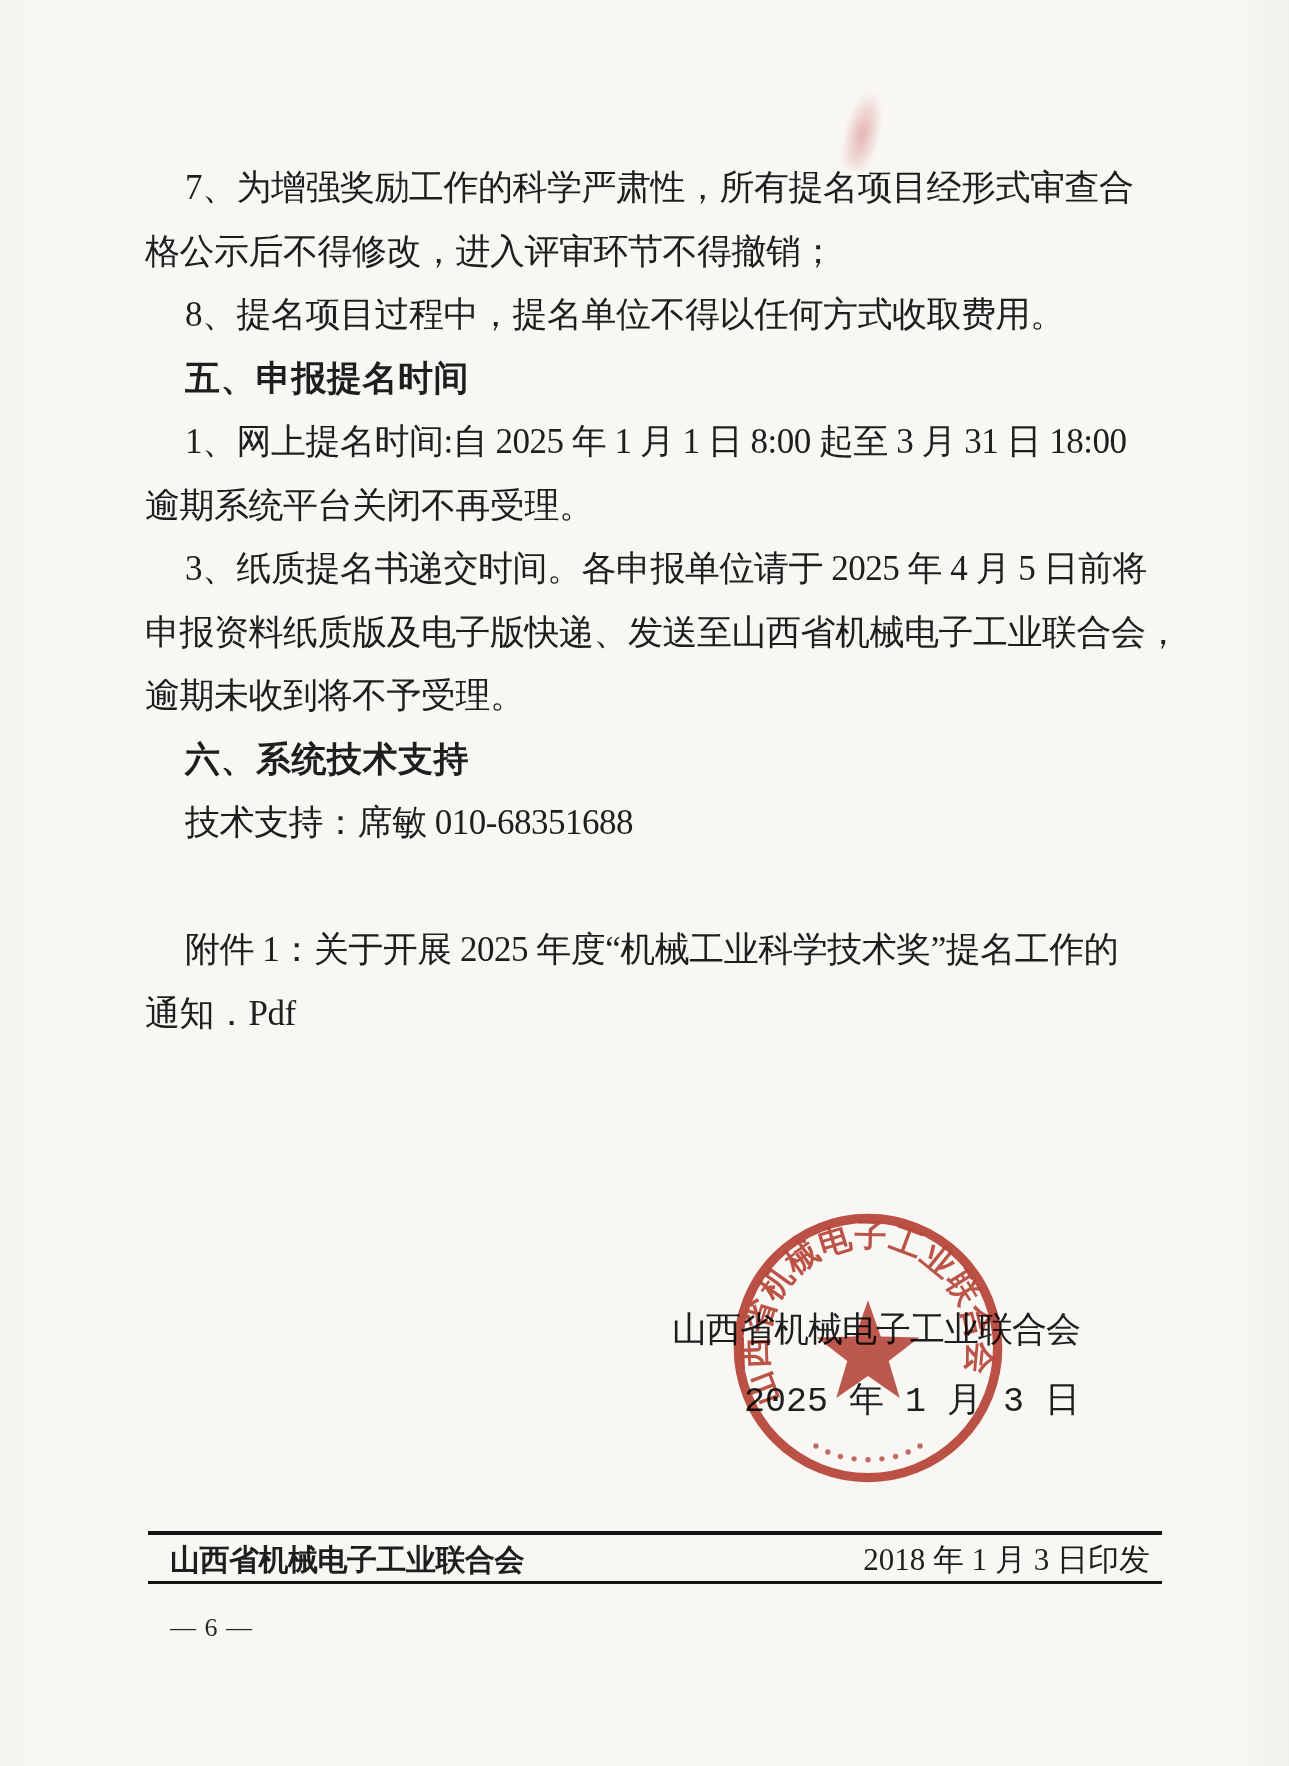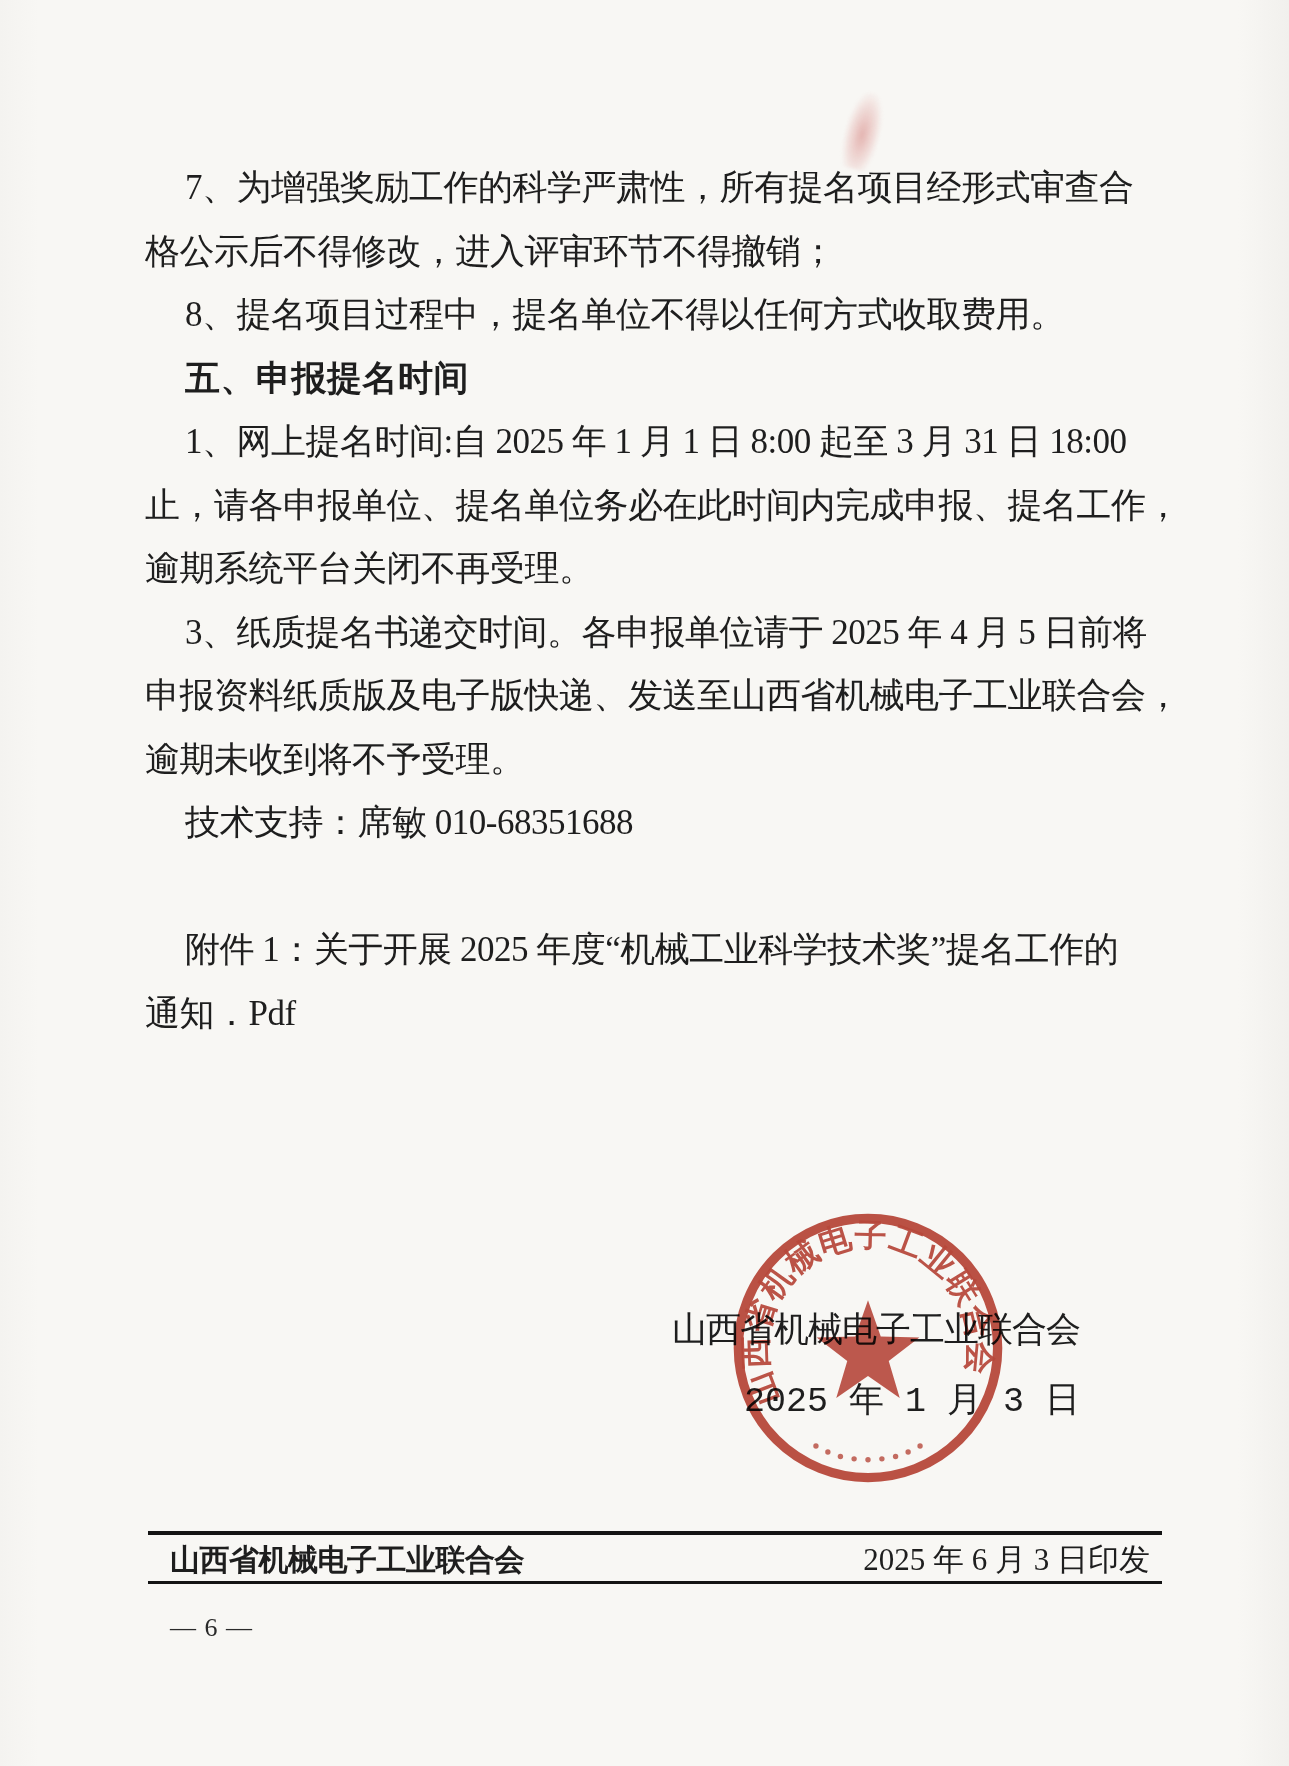--- a/index.html
+++ b/index.html
@@ -55,25 +55,25 @@
 <div class="page">
 
   <div class="smudge"></div>
 
   <div class="body-text">
     <div class="line indent">7、为增强奖励工作的科学严肃性，所有提名项目经形式审查合</div>
     <div class="line">格公示后不得修改，进入评审环节不得撤销；</div>
     <div class="line indent">8、提名项目过程中，提名单位不得以任何方式收取费用。</div>
     <div class="line indent heading">五、申报提名时间</div>
     <div class="line indent">1、网上提名时间:自 2025 年 1 月 1 日 8:00 起至 3 月 31 日 18:00</div>
-    <div class="line">止，请各申报单位、提名单位务必在此时间内完成申报、提名工作，</div>
     <div class="line">逾期系统平台关闭不再受理。</div>
     <div class="line indent">3、纸质提名书递交时间。各申报单位请于 2025 年 4 月 5 日前将</div>
     <div class="line">申报资料纸质版及电子版快递、发送至山西省机械电子工业联合会，</div>
     <div class="line">逾期未收到将不予受理。</div>
+    <div class="line indent heading">六、系统技术支持</div>
     <div class="line indent">技术支持：席敏 010-68351688</div>
     <div class="spacer"></div>
     <div class="line indent">附件 1：关于开展 2025 年度“机械工业科学技术奖”提名工作的</div>
     <div class="line">通知．Pdf</div>
   </div>
 
   <div class="signature-org">山西省机械电子工业联合会</div>
   <div class="signature-date">2025 年 1 月 3 日</div>
 
   <svg class="seal" viewBox="0 0 270 270">
@@ -91,17 +91,17 @@
       <circle cx="135" cy="242.8" r="2.6"></circle>
       <circle cx="148.4" cy="241.9" r="2.6"></circle>
       <circle cx="161.6" cy="239.6" r="2.6"></circle>
       <circle cx="173.7" cy="235.3" r="2.6"></circle>
       <circle cx="185.2" cy="229.5" r="2.6"></circle>
     </g>
   </svg>
 
   <div class="footer-rule-top"></div>
   <div class="footer-org">山西省机械电子工业联合会</div>
-  <div class="footer-date">2025 年 6 月 3 日印发</div>
+  <div class="footer-date">2018 年 1 月 3 日印发</div>
   <div class="footer-rule-bottom"></div>
   <div class="page-number">— 6 —</div>
 
 </div>
 
 </body></html>

